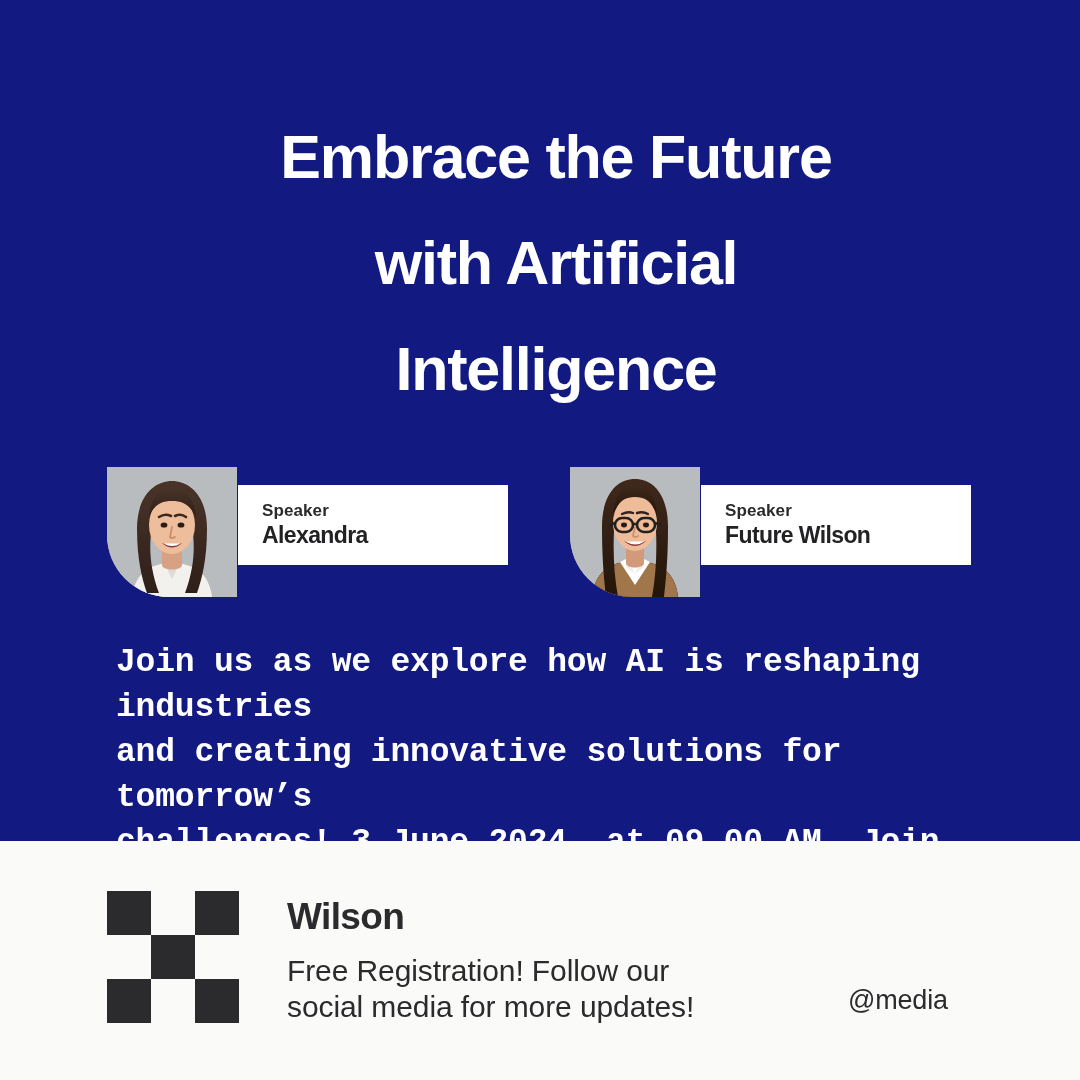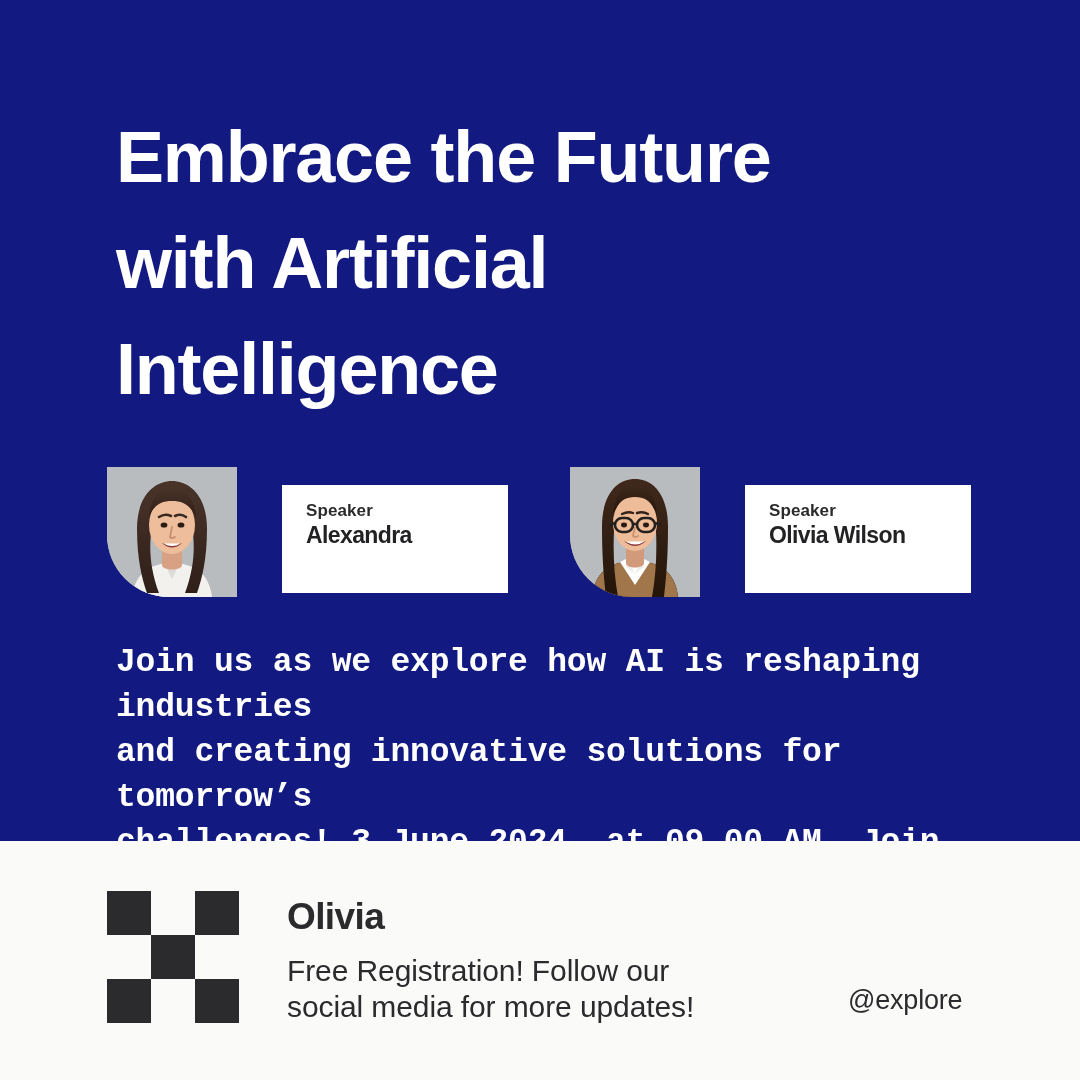--- a/index.html
+++ b/index.html
@@ -30,25 +30,26 @@
     background: #121A82;
   }
 
   .headline {
     position: absolute;
     left: 116px;
     top: 104px;
     width: 880px;
     margin: 0;
     color: #FFFFFF;
-    font-size: 72px;
+    font-size: 61px;
     line-height: 106px;
     font-weight: 700;
     letter-spacing: -1.2px;
     white-space: pre-line;
+    text-align: center;
   }
 
   
   .speakers {
     position: absolute;
     left: 0;
     top: 467px;
     width: 1080px;
     height: 132px;
   }
@@ -71,24 +72,23 @@
     background: #B9BCBF;
     z-index: 2;
   }
   .speaker-photo svg { display: block; width: 130px; height: 130px; }
 
   .speaker-plate {
     position: absolute;
     top: 18px;
     left: 131px;
     right: 0;
-    height: 108px;
+    height: 80px;
     background: #FFFFFF;
     z-index: 1;
-    margin-left: 44px;
   }
   .speaker-role {
     position: absolute;
     left: 24px;
     top: 16px;
     font-size: 17px;
     font-weight: 600;
     color: #2B2B2D;
     letter-spacing: 0.1px;
   }
@@ -268,21 +268,21 @@
             <ellipse cx="76" cy="58" rx="3" ry="2.4" fill="#2B1B12"></ellipse>
 
             <path d="M65 60 l-2 9 q2 2 5 0" stroke="#C78D6C" stroke-width="1.7" fill="none" stroke-linecap="round"></path>
 
             <path d="M54 74 q11 10 22 0 q-11 5 -22 0 Z" fill="#8A3B3B"></path>
             <path d="M55.5 74.5 q10 6 19 0 Z" fill="#FFFFFF"></path>
           </svg>
         </div>
         <div class="speaker-plate">
           <span class="speaker-role">Speaker</span>
-          <span class="speaker-name">Olivia Wilson</span>
+          <span class="speaker-name">Future Wilson</span>
         </div>
       </div>
 
     </div>
 
     <p class="body-copy">Join us as we explore how AI is reshaping industries
 and creating innovative solutions for tomorrow’s
 challenges! 3 June 2024, at 09.00 AM. Join Now!</p>
   </div>
 
@@ -293,20 +293,20 @@
       <i></i>
       <i class="on"></i>
     <i></i>
       <i class="on"></i>
       <i></i>
     <i class="on"></i>
       <i></i>
       <i class="on"></i>
   </div>
 
-  <span class="brand-name">Olivia</span>
+  <span class="brand-name">Wilson</span>
 
   <p class="brand-tagline">Free Registration! Follow our
 social media for more updates!</p>
 
-  <span class="brand-handle">@explore</span>
+  <span class="brand-handle">@media</span>
 
 </div>
 
 </body></html>

